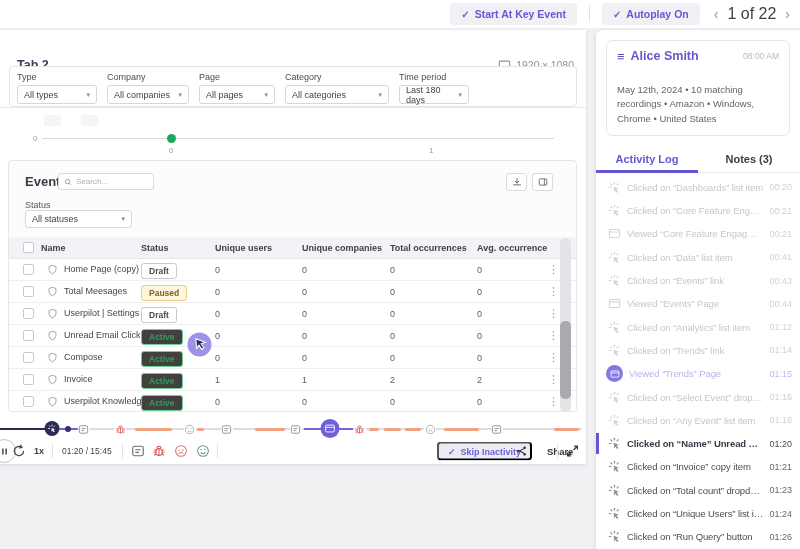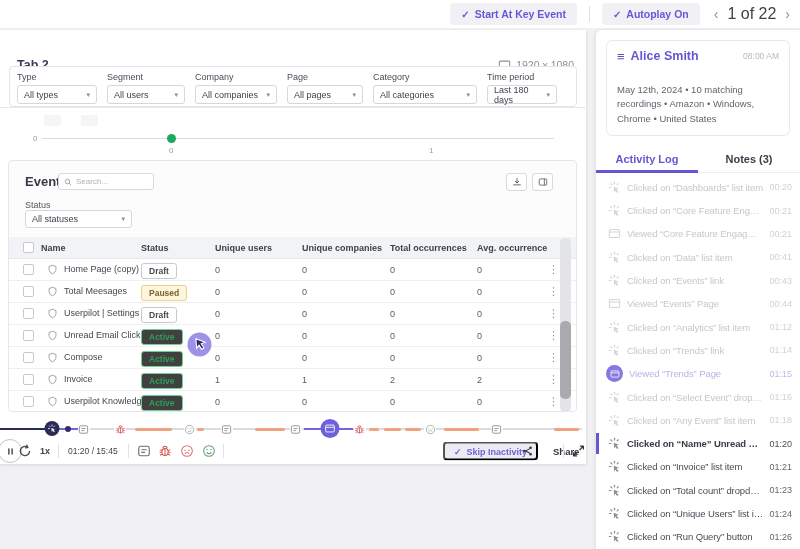--- a/index.html
+++ b/index.html
@@ -102,21 +102,21 @@
   .tic svg { width:11px; height:11px; }
   .tic-note { color:#8b8b96; } .tic-bug { color:#d8514e; } .tic-smiley,.tic-frown { color:#93abae; }
   .tev { position:absolute; border-radius:50%; transform:translateX(-50%); display:flex; align-items:center;
          justify-content:center; color:#fff; cursor:pointer; z-index:3; }
   .tev-lg { top:1px; width:15px; height:15px; background:#2b2b57; }
   .tev-lg svg { width:9px; height:9px; }
   .tev-xl { top:-1px; width:19px; height:19px; background:#6e61dc; }
   .tev-xl svg { width:11px; height:11px; }
 
   
-  .controls { position:absolute; top:408px; left:10px; right:0; height:26px; }
+  .controls { position:absolute; top:408px; left:4px; right:0; height:26px; }
   .ctl { position:absolute; top:50%; transform:translateY(-50%); display:flex; align-items:center; }
   .play-btn { left:-12px; width:24px; height:24px; border:1.5px solid #c3c3cb; border-radius:50%;
               background:#fff; justify-content:center; color:#4a4a52; cursor:pointer; }
   .play-btn svg { width:13px; height:13px; }
   .ctl-replay { left:8px; width:14px; height:14px; color:#4a4a52; cursor:pointer; }
   .ctl-speed { left:30px; font-size:9px; font-weight:700; color:#3f3f4a; cursor:pointer; }
   .ctl-time { left:58px; font-size:8.5px; color:#3f3f4a; white-space:nowrap; }
   .c-div { position:absolute; top:6px; width:1px; height:14px; background:#e2e2e6; }
   .ctl-ic { width:14px; height:14px; cursor:pointer; }
   .ci-note { left:127px; color:#6c6c76; }
@@ -193,27 +193,20 @@
             </span>
           <span>1920 x 1080</span>
         </span>
       </div>
 
       <div class="filters">
   <div class="filter fw0">
     <div class="f-label">Type</div>
     <div class="f-select">
       <span>All types</span>
-      <span class="caret">▾</span>
-    </div>
-  </div>
-  <div class="filter fw1">
-    <div class="f-label">Segment</div>
-    <div class="f-select">
-      <span>All users</span>
       <span class="caret">▾</span>
     </div>
   </div>
   <div class="filter fw2">
     <div class="f-label">Company</div>
     <div class="f-select">
       <span>All companies</span>
       <span class="caret">▾</span>
     </div>
   </div>
@@ -776,21 +769,21 @@
               <svg viewBox="0 0 16 16" fill="none">
                 <g stroke="currentColor" stroke-width="1.4" stroke-linecap="round">
                   <path d="M8 1.6v2"></path>
                   <path d="M3.4 3.4l1.4 1.4"></path>
                   <path d="M1.6 8h2"></path>
                   <path d="M12.6 3.4l-1.4 1.4"></path>
                 </g>
                 <path fill="currentColor" d="M7 7l6.4 2.4-2.9 1 2.4 3.1-1.6 1.2-2.4-3.1-1.2 2.9z"></path>
               </svg>
             </span>
-    <span class="atext">Clicked on “Invoice” list item</span>
+    <span class="atext">Clicked on “Invoice” copy item</span>
     <span class="atime">01:21</span>
   </div>
   <div class="act normal">
 
     <span class="aic ">
               <svg viewBox="0 0 16 16" fill="none">
                 <g stroke="currentColor" stroke-width="1.4" stroke-linecap="round">
                   <path d="M8 1.6v2"></path>
                   <path d="M3.4 3.4l1.4 1.4"></path>
                   <path d="M1.6 8h2"></path>

